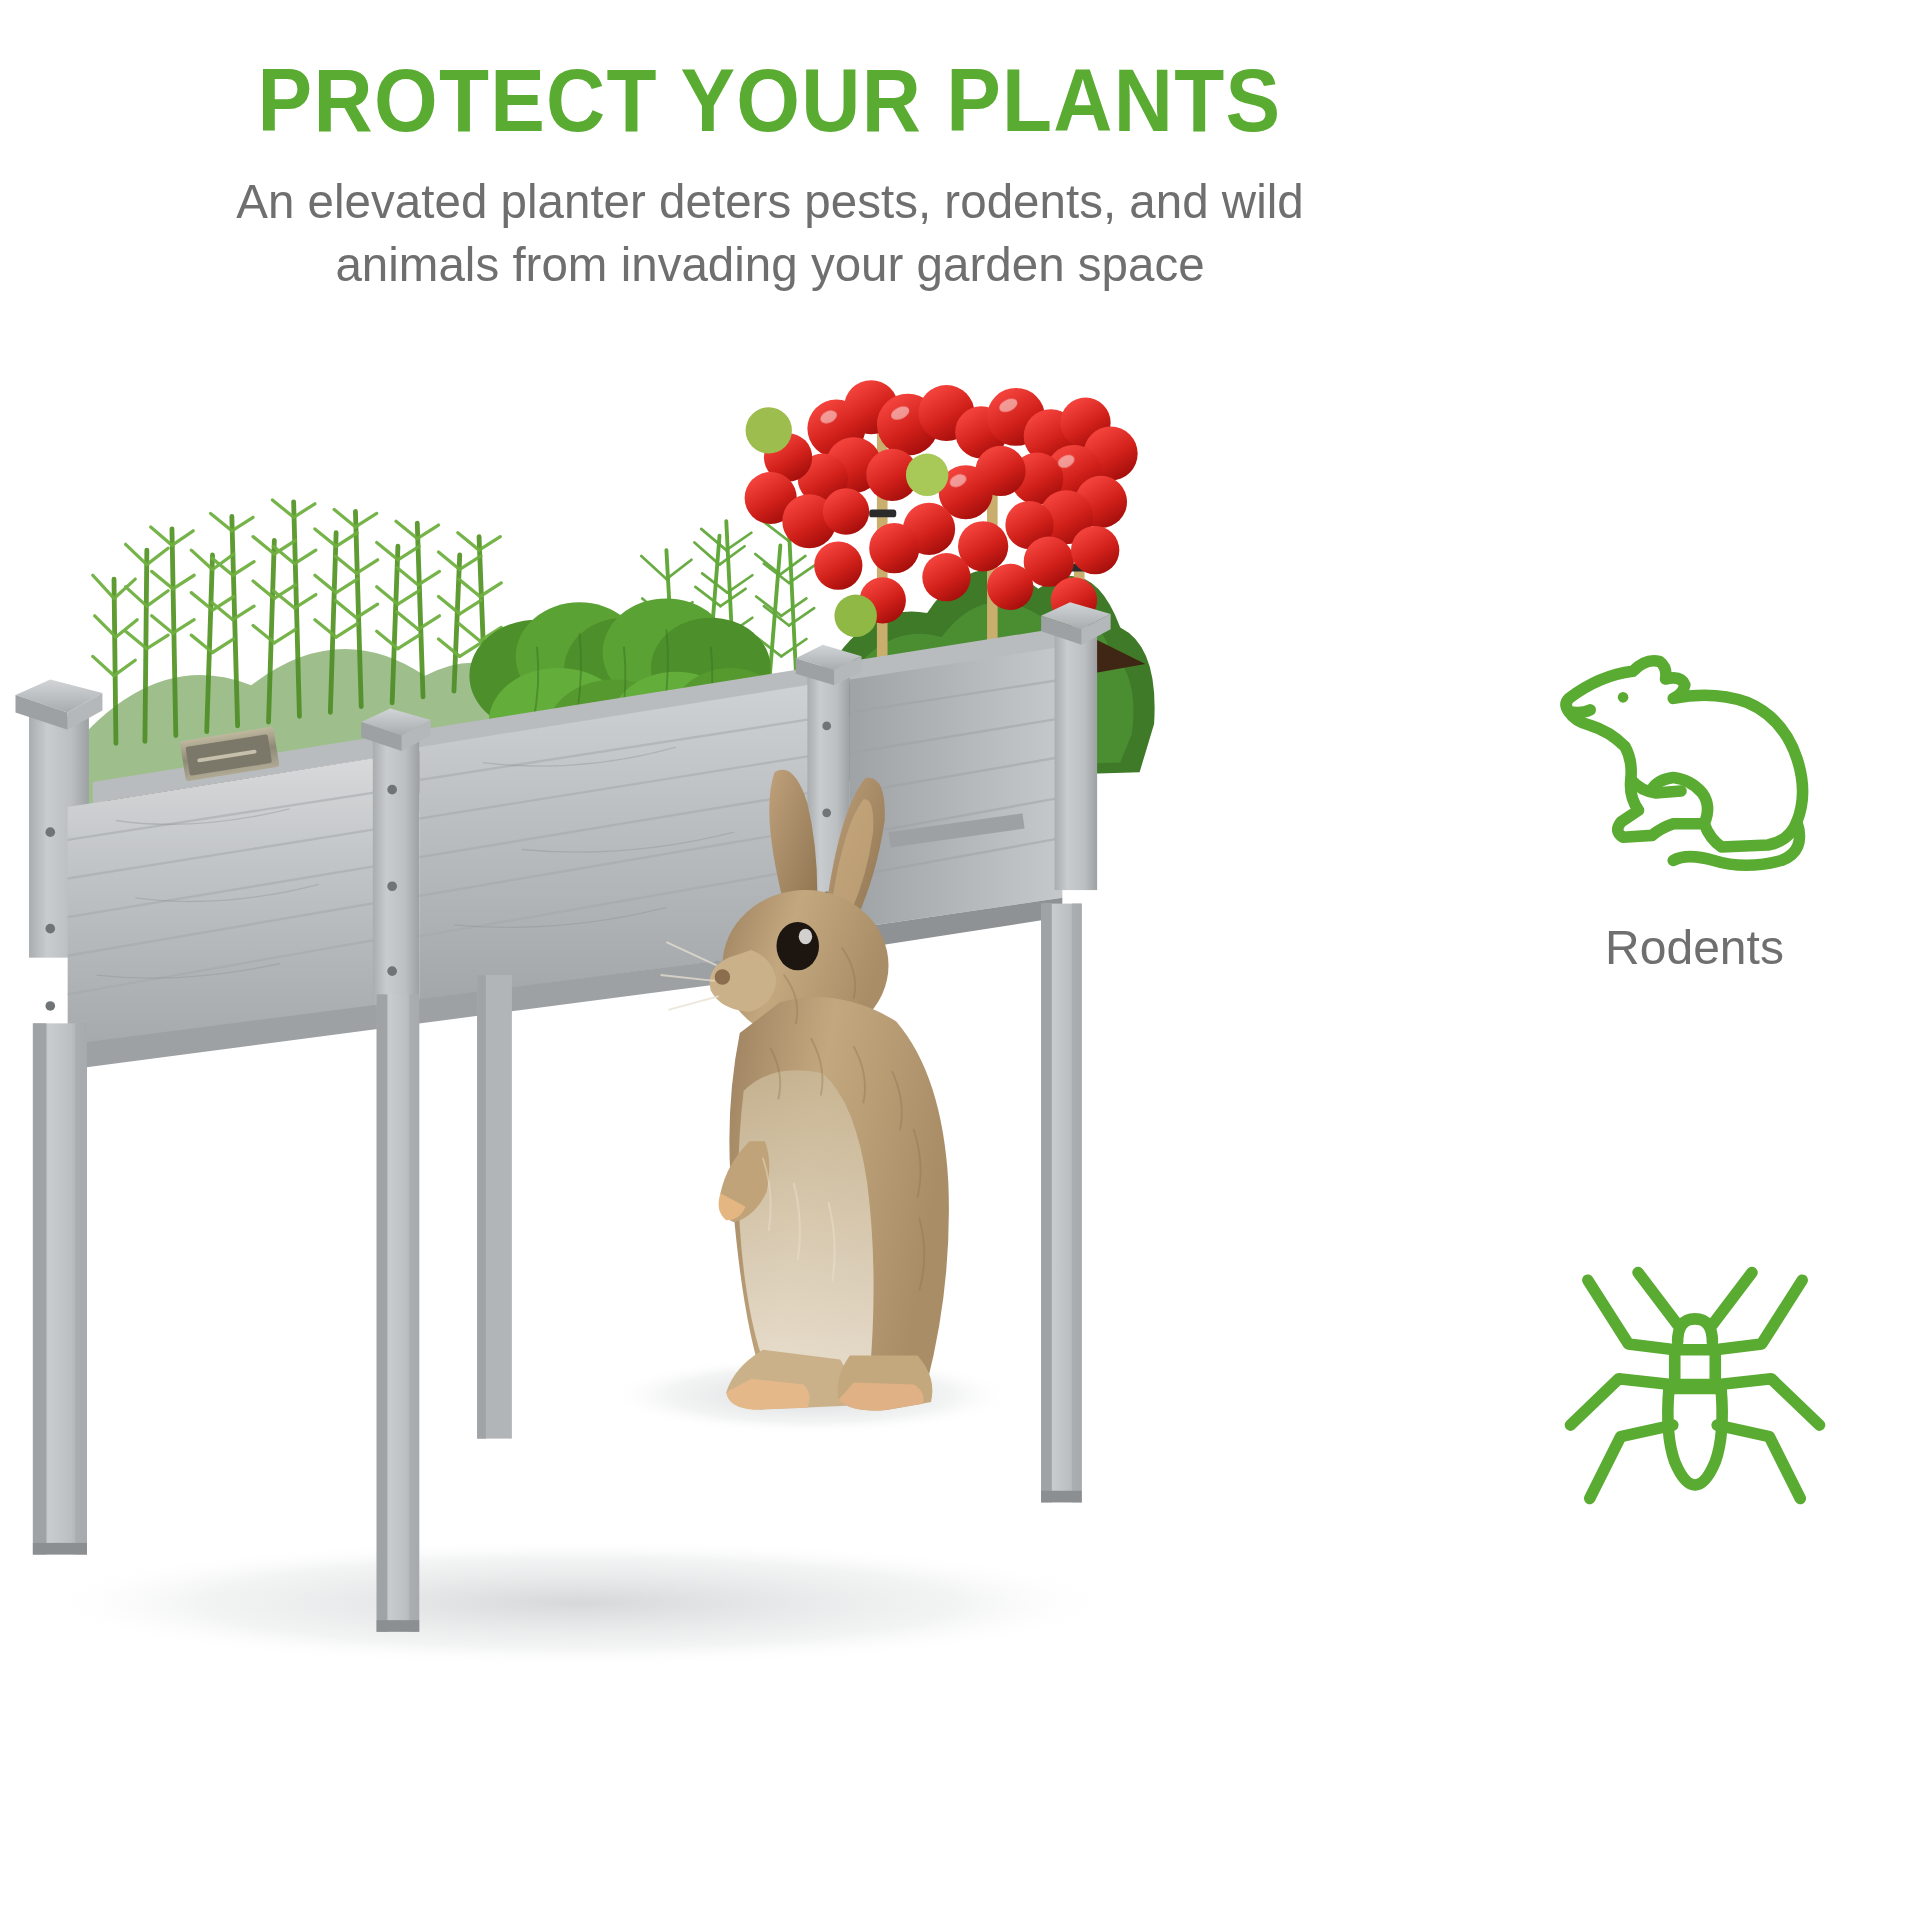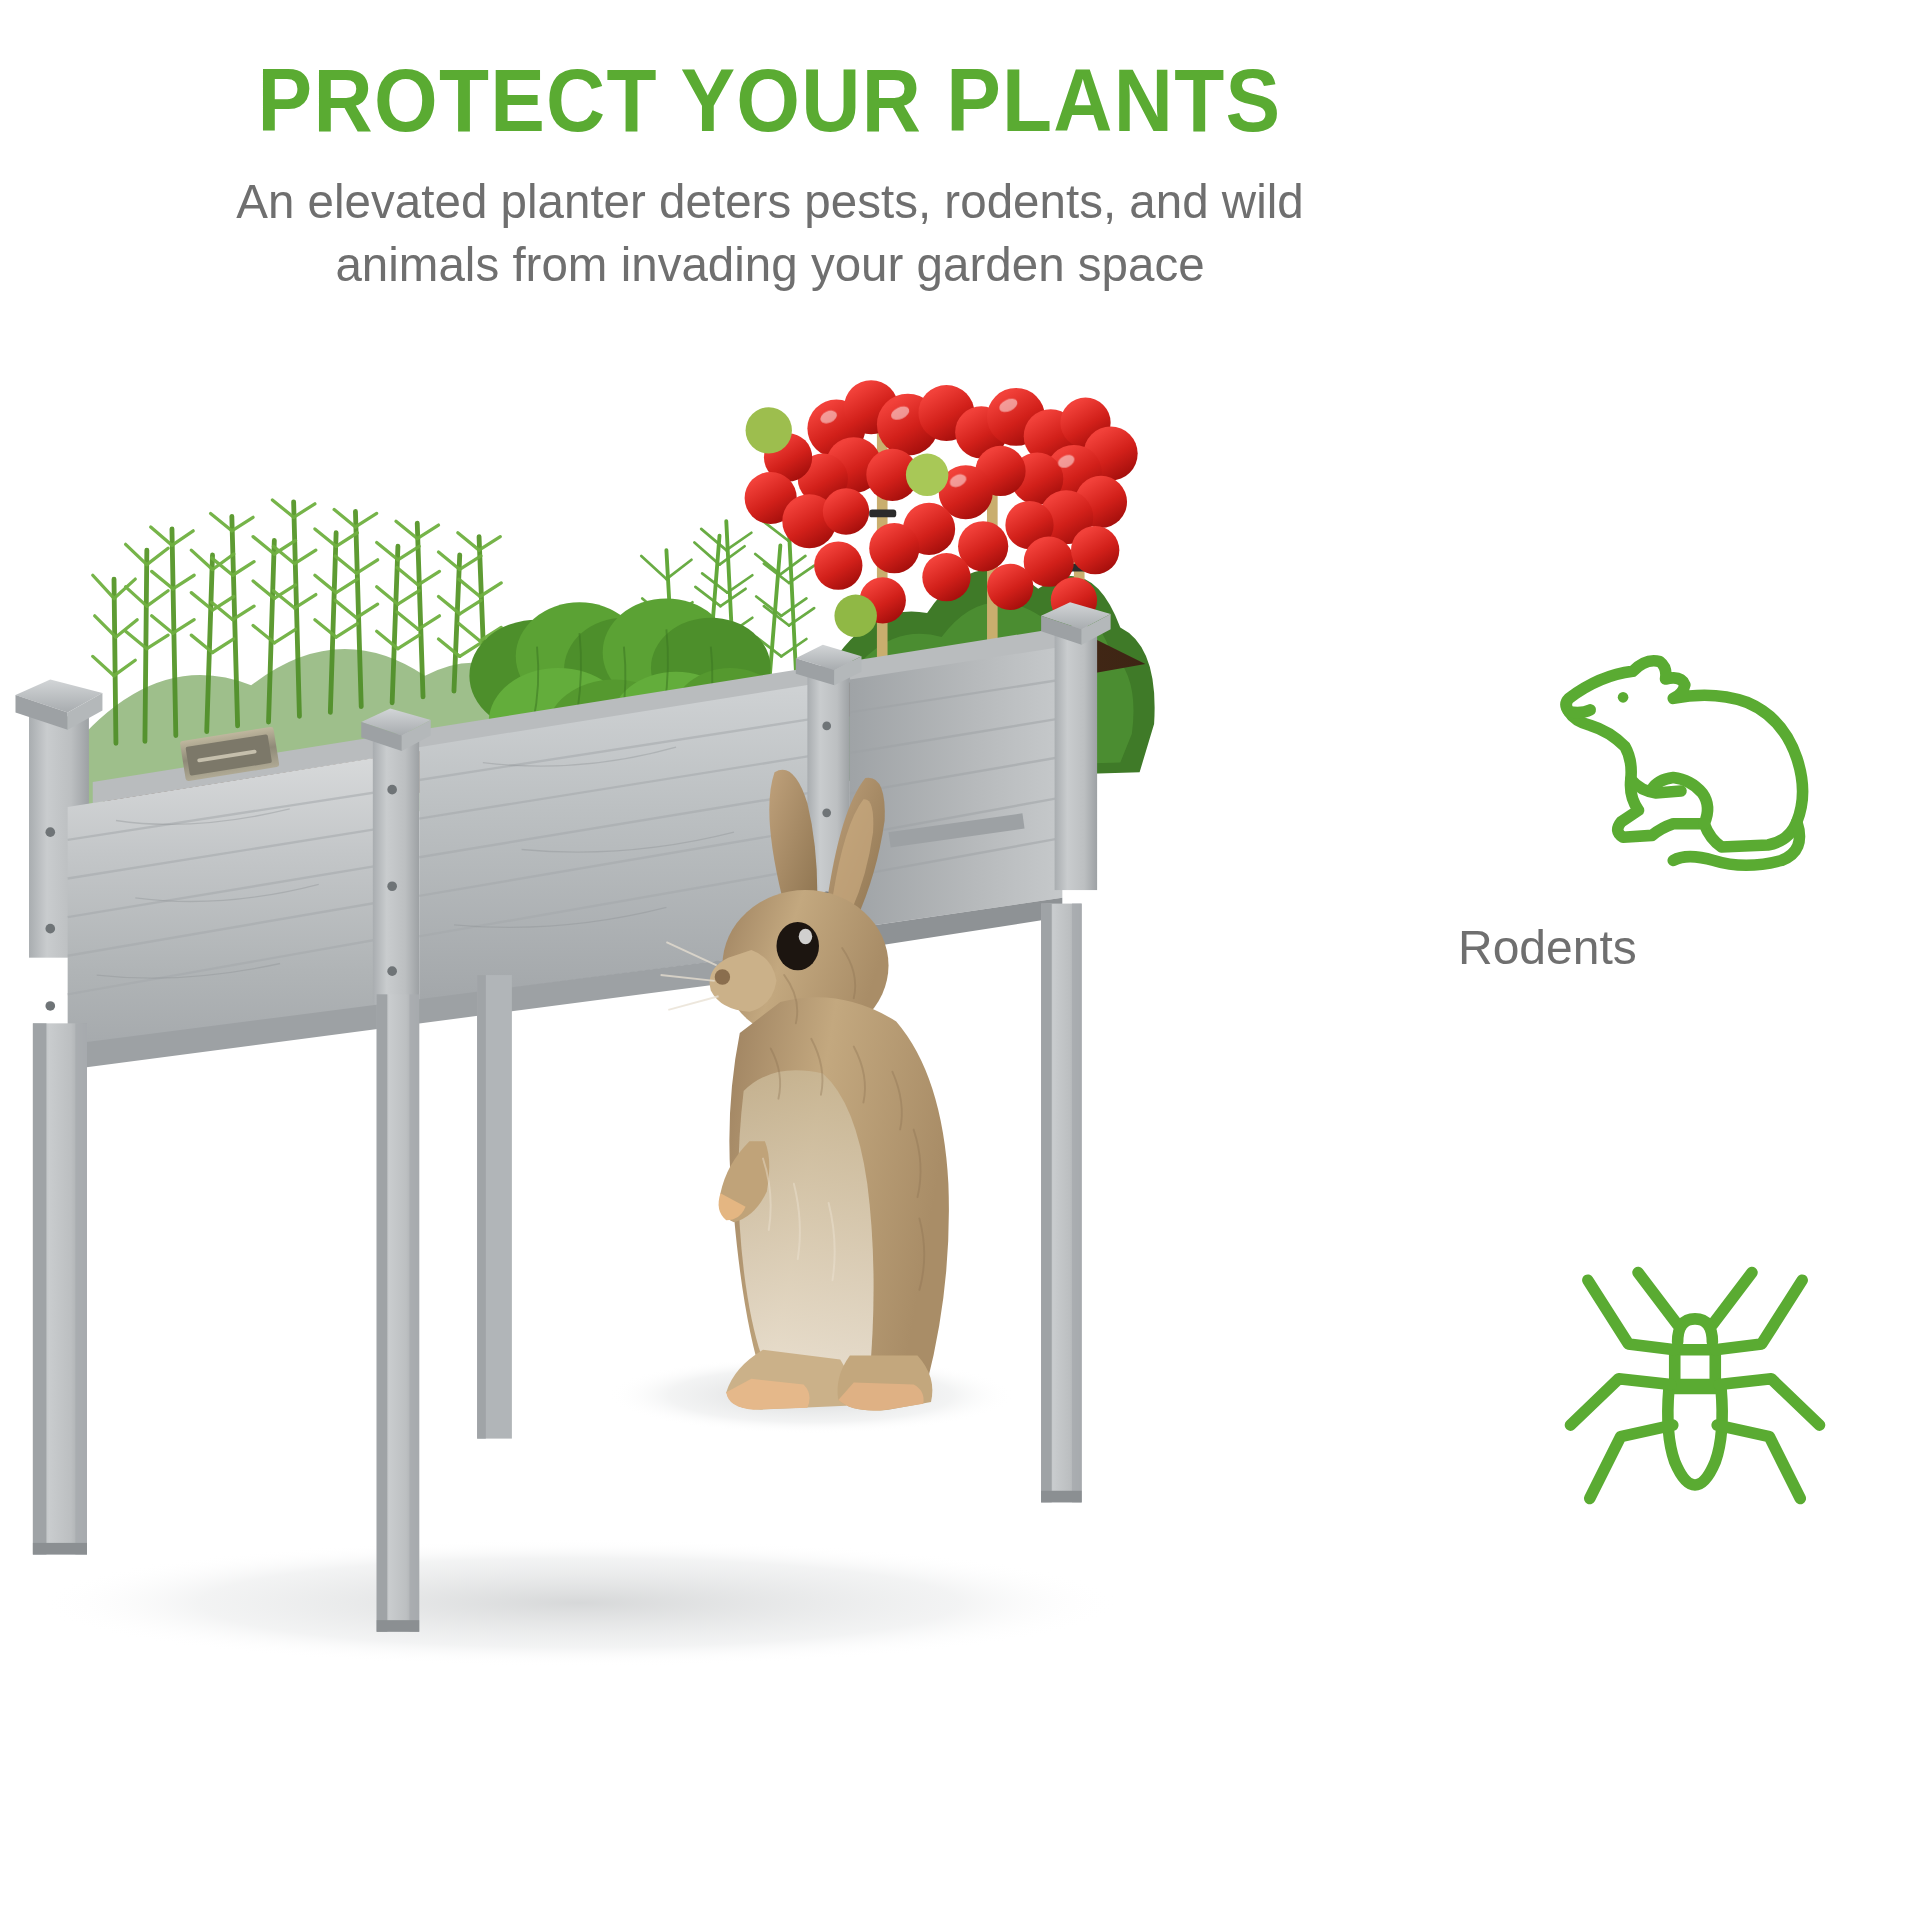--- a/index.html
+++ b/index.html
@@ -58,21 +58,21 @@
 
   
   #features {
     position: absolute;
     left: 1458px;
     top: 618px;
     width: 473px;
   }
   .feature {
     width: 473px;
-    text-align: left;
+    text-align: center;
   }
   .feature + .feature { margin-top: 263px; }
   .feature-icon {
     width: 473px;
     height: 290px;
     display: flex;
     align-items: center;
     justify-content: center;
   }
   .feature-label {

